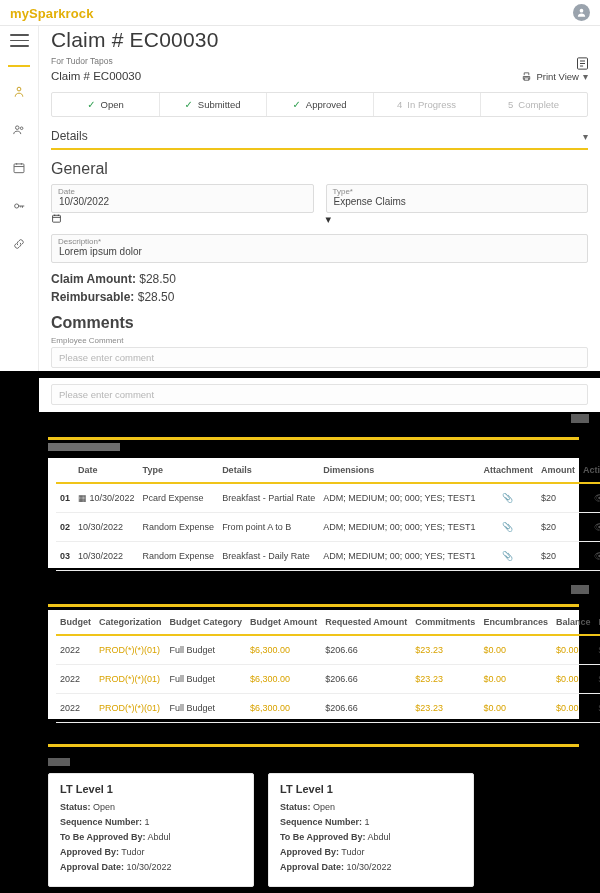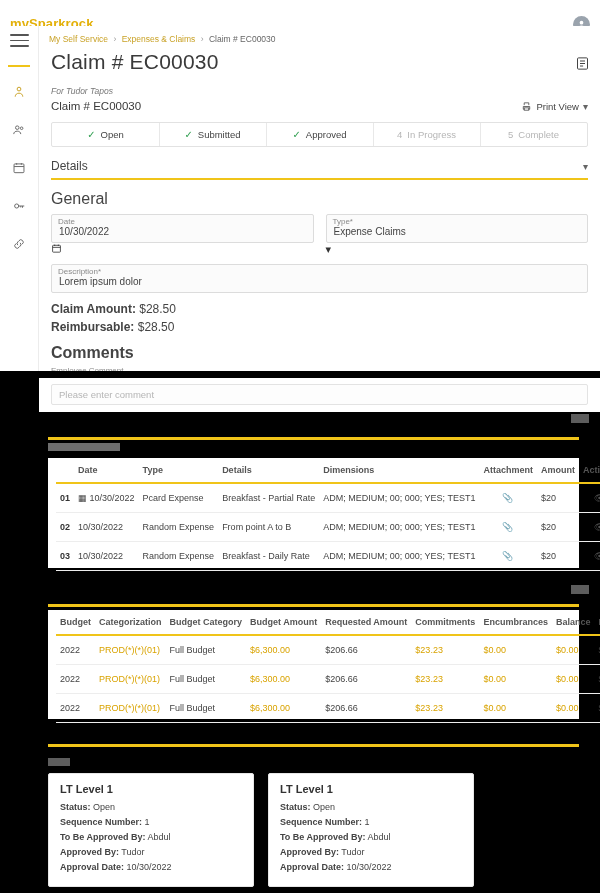--- a/index.html
+++ b/index.html
@@ -8,22 +8,22 @@
     width:600px; height:893px;
     background:#000;
     font-family:"Liberation Sans", sans-serif;
     font-size:11px;
     color:#333;
     overflow:hidden;
     position:relative;
   }
   
   .topbar {
-    height:26px; background:#fff; display:flex; align-items:flex-start;
-    justify-content:space-between; padding:16px 10px;
+    height:26px; background:#fff; display:flex; align-items:flex-end;
+    justify-content:space-between; padding:4px 10px;
     border-bottom:1px solid #e8e8e8;
   }
   .brand { font-size:13px; font-weight:bold; color:#e3b008; letter-spacing:.1px; }
   .avatar {
     width:17px; height:17px; border-radius:50%; background:#9aa3ad;
     display:flex; align-items:center; justify-content:center;
   }
   .avatar svg { display:block; }
 
   
@@ -42,21 +42,21 @@
   .main {
     position:absolute; left:39px; top:26px; width:561px; height:345px;
     background:#fff; overflow:hidden;
   }
   .crumbs { padding:8px 10px 4px 10px; font-size:8.5px; color:#c9a227; }
   .crumbs .sep { color:#999; margin:0 3px; }
   .crumbs .last { color:#666; }
 
   .h1row { display:flex; align-items:flex-start; justify-content:space-between; padding:0 12px; }
   h1 { font-size:21px; font-weight:normal; color:#3a3a3a; margin:2px 0 0 0; letter-spacing:.2px; }
-  .subtle { font-size:8.5px; color:#777; margin-top:12px; padding:0 12px;font-style:italic; }
+  .subtle { font-size:8.5px; color:#777; margin-top:4px; padding:0 12px; }
   .claimline { display:flex; align-items:center; justify-content:space-between; padding:4px 12px 0 12px; }
   .claimline .cname { font-size:11.5px; color:#3a3a3a; }
   .printview { font-size:9.5px; color:#444; display:flex; align-items:center; gap:4px; }
   .doc-ico { position:absolute; right:10px; top:30px; color:#444; }
 
   
   .stepper {
     margin:10px 12px 0 12px; height:25px; border:1px solid #e2e2e2;
     display:flex; background:#fff; border-radius:2px; overflow:hidden;
   }
@@ -186,27 +186,20 @@
 
 <div class="main">
 
   <div class="doc-ico">
     <svg width="15" height="15" viewBox="0 0 24 24" fill="none" stroke="currentColor" stroke-width="1.6">
       <rect x="4" y="3" width="16" height="18" rx="1.6"></rect>
         <path d="M8 8h8M8 12h8M8 16h5"></path>
     </svg>
   </div>
 
-  <div class="crumbs">
-    <span>My Self Service</span>
-    <span class="sep">›</span>
-    <span>Expenses &amp; Claims</span>
-    <span class="sep">›</span>
-    <span class="last">Claim # EC00030</span>
-  </div>
 
   <div class="h1row">
     <h1>Claim # EC00030</h1>
   </div>
   <div class="subtle">For Tudor Tapos</div>
 
   <div class="claimline">
     <div class="cname">Claim # EC00030</div>
     <div class="printview">
       <svg width="11" height="11" viewBox="0 0 24 24" fill="none" stroke="currentColor" stroke-width="1.7">

